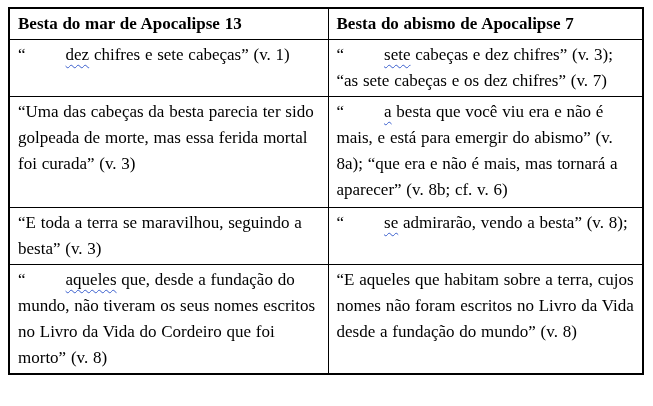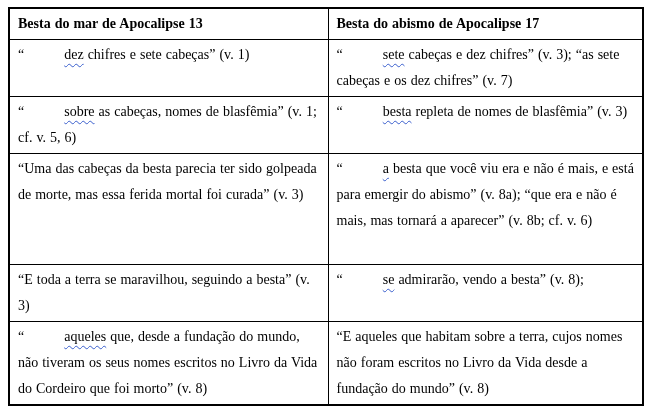--- a/index.html
+++ b/index.html
@@ -22,21 +22,21 @@
     table-layout: fixed;
     width: 634px;
     border: 2px solid #000;
   }
   table.cmp th,
   table.cmp td {
     border: 1px solid #000;
     vertical-align: top;
     text-align: left;
     padding: 2px 8px 2px 8px;
-    font-size: 14px;
+    font-size: 17px;
     line-height: 26px;
     font-weight: normal;
     word-spacing: 0.5px;
   }
   table.cmp th {
     font-weight: bold;
   }
   col.c-left  { width: 319px; }
   col.c-right { width: 315px; }
   tr.h-header { height: 31px; }
@@ -59,29 +59,25 @@
 
 <div class="table-wrap">
   <table class="cmp">
     <colgroup>
       <col class="c-left">
       <col class="c-right">
     </colgroup>
     <tbody>
         <tr class="h-header">
       <th>Besta do mar de Apocalipse 13</th>
-      <th>Besta do abismo de Apocalipse 17</th>
+      <th>Besta do abismo de Apocalipse 7</th>
     </tr>
     <tr class="h-r1">
       <td><span>“</span><span class="sq">dez</span><span> chifres e sete cabeças” (v. 1)</span></td>
       <td><span>“</span><span class="sq">sete</span><span> cabeças e dez chifres” (v. 3); “as sete cabeças e os dez chifres” (v. 7)</span></td>
-    </tr>
-    <tr class="h-r2">
-      <td><span>“</span><span class="sq">sobre</span><span> as cabeças, nomes de blasfêmia” (v. 1; cf. v. 5, 6)</span></td>
-      <td><span>“</span><span class="sq">besta</span><span> repleta de nomes de blasfêmia” (v. 3)</span></td>
     </tr>
     <tr class="h-r3">
       <td><span>“Uma das cabeças da besta parecia ter sido golpeada de morte, mas essa ferida mortal foi curada” (v. 3)</span><span class="sq"></span><span></span></td>
       <td><span>“</span><span class="sq">a</span><span> besta que você viu era e não é mais, e está para emergir do abismo” (v. 8a); “que era e não é mais, mas tornará a aparecer” (v. 8b; cf. v. 6)</span></td>
     </tr>
     <tr class="h-r4">
       <td><span>“E toda a terra se maravilhou, seguindo a besta” (v. 3)</span><span class="sq"></span><span></span></td>
       <td><span>“</span><span class="sq">se</span><span> admirarão, vendo a besta” (v. 8);</span></td>
     </tr>
     <tr class="h-r5">

